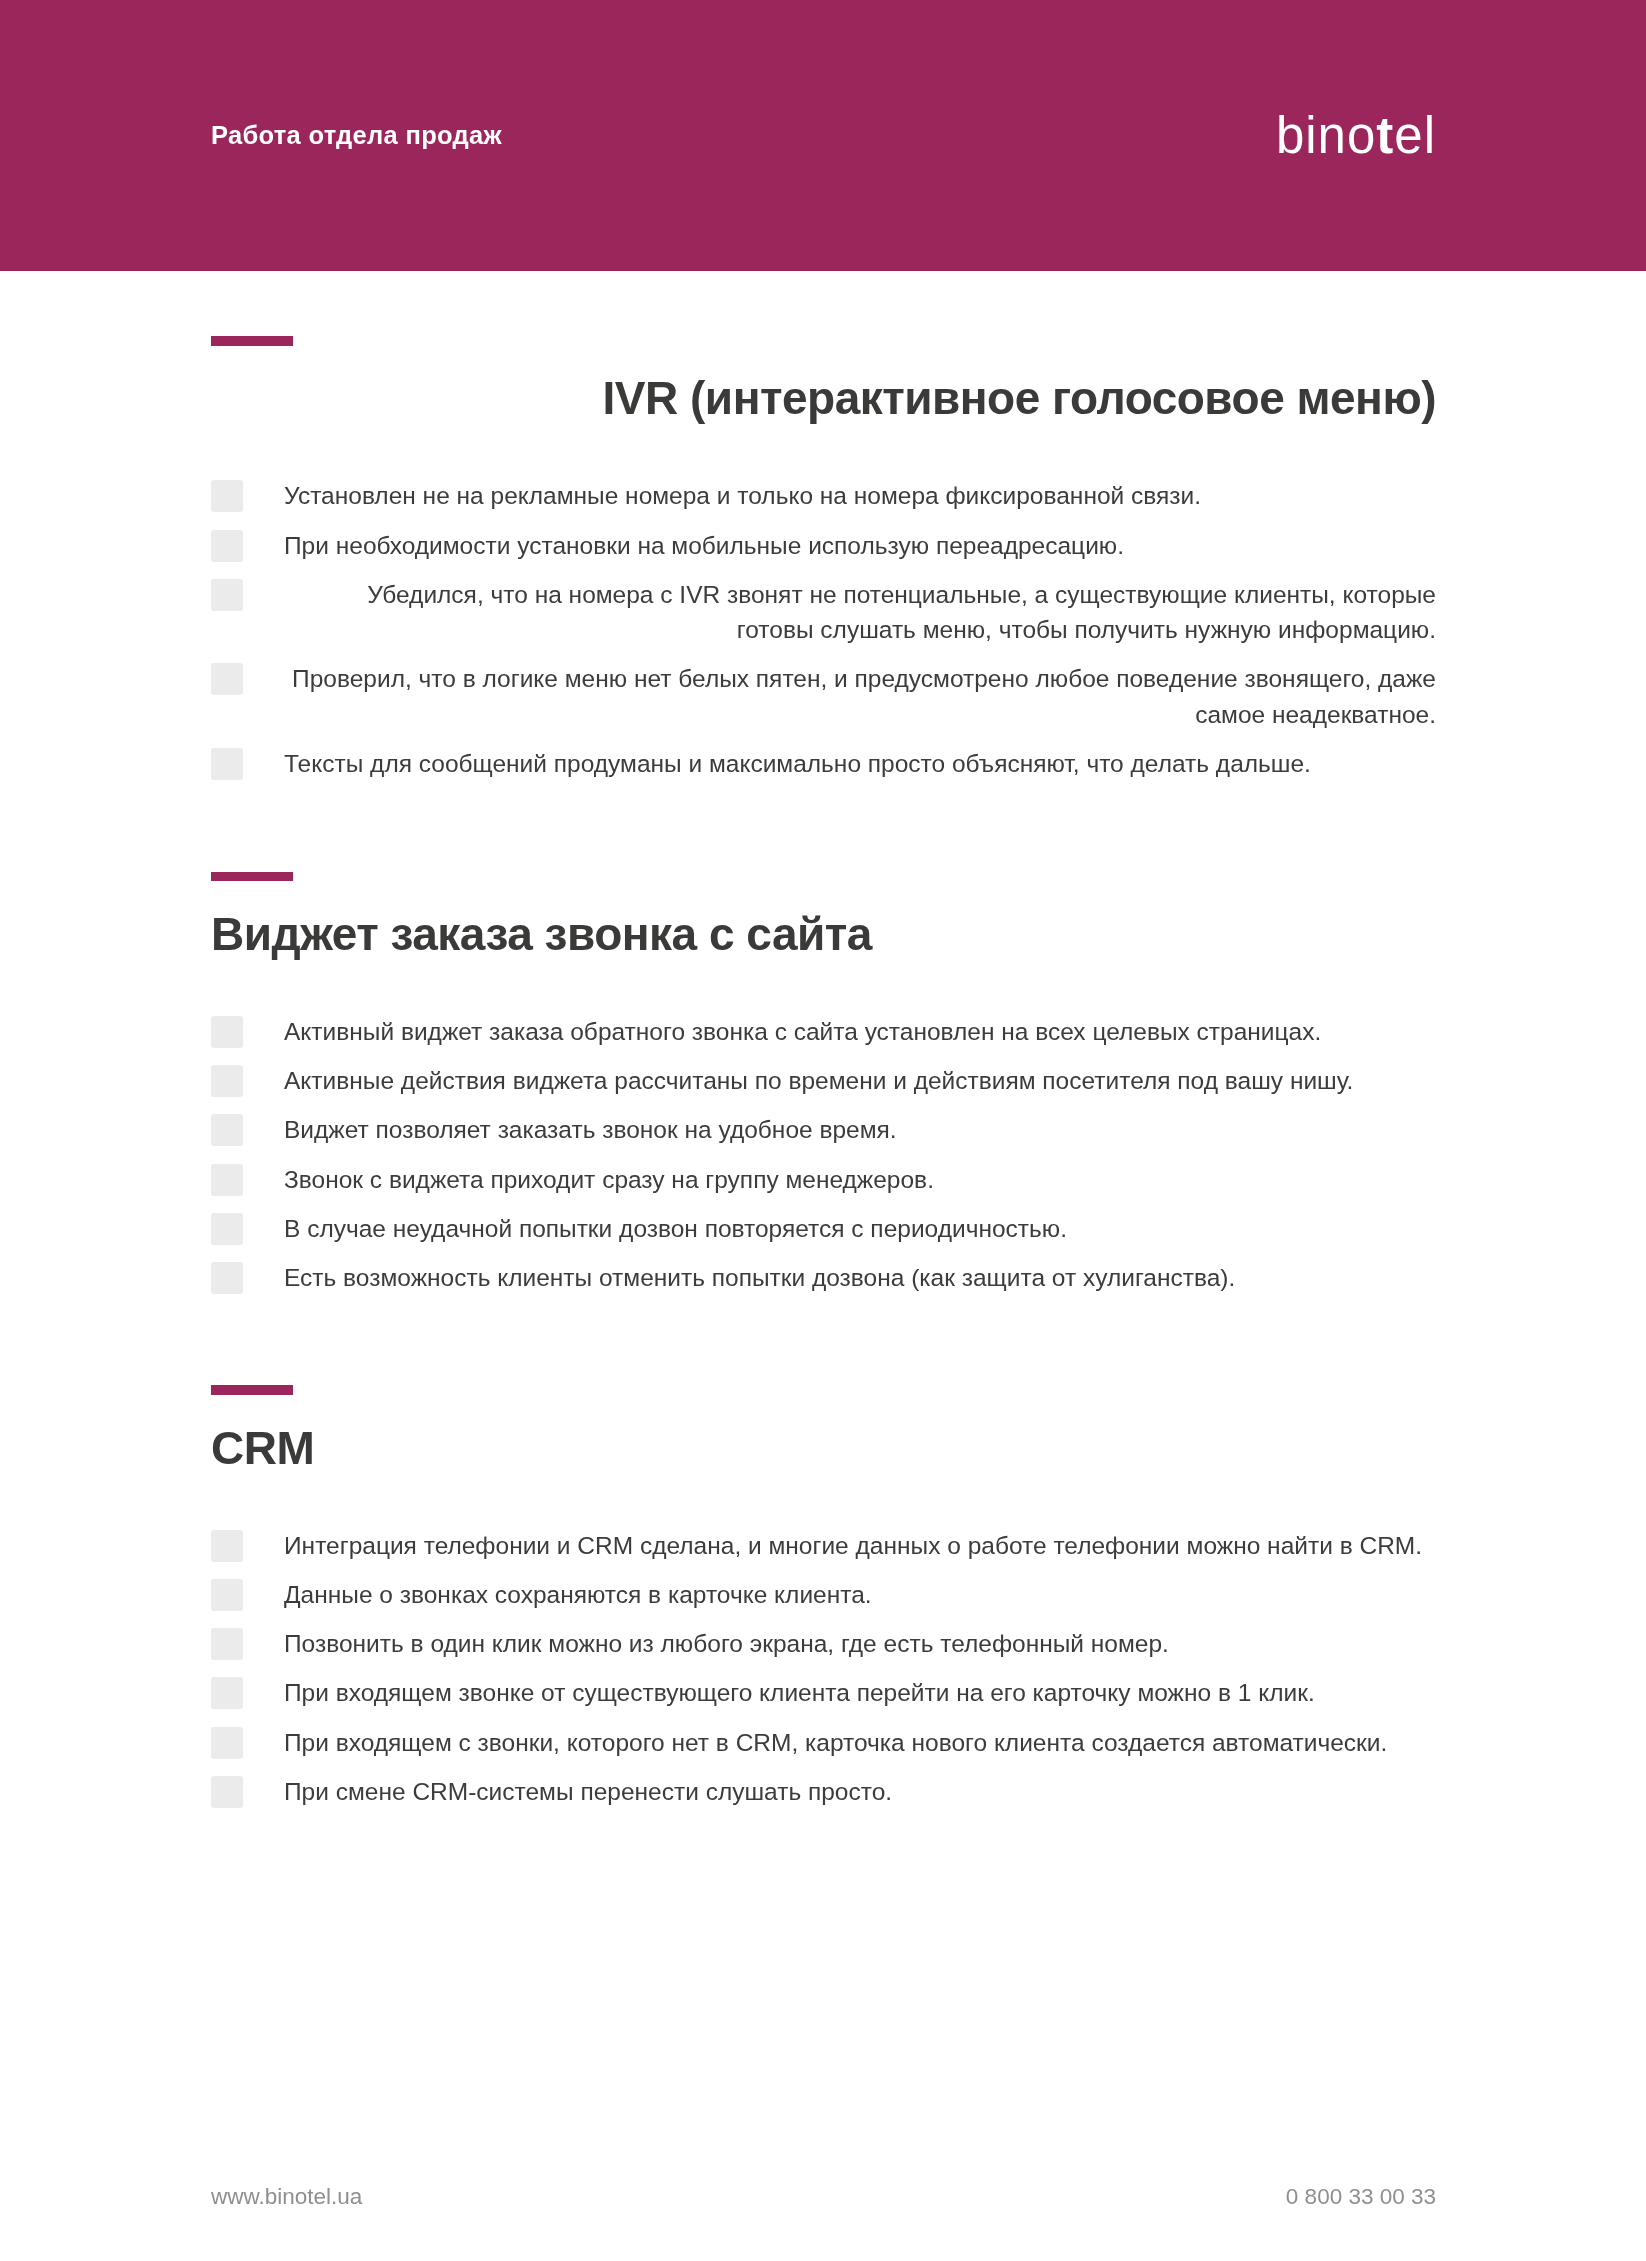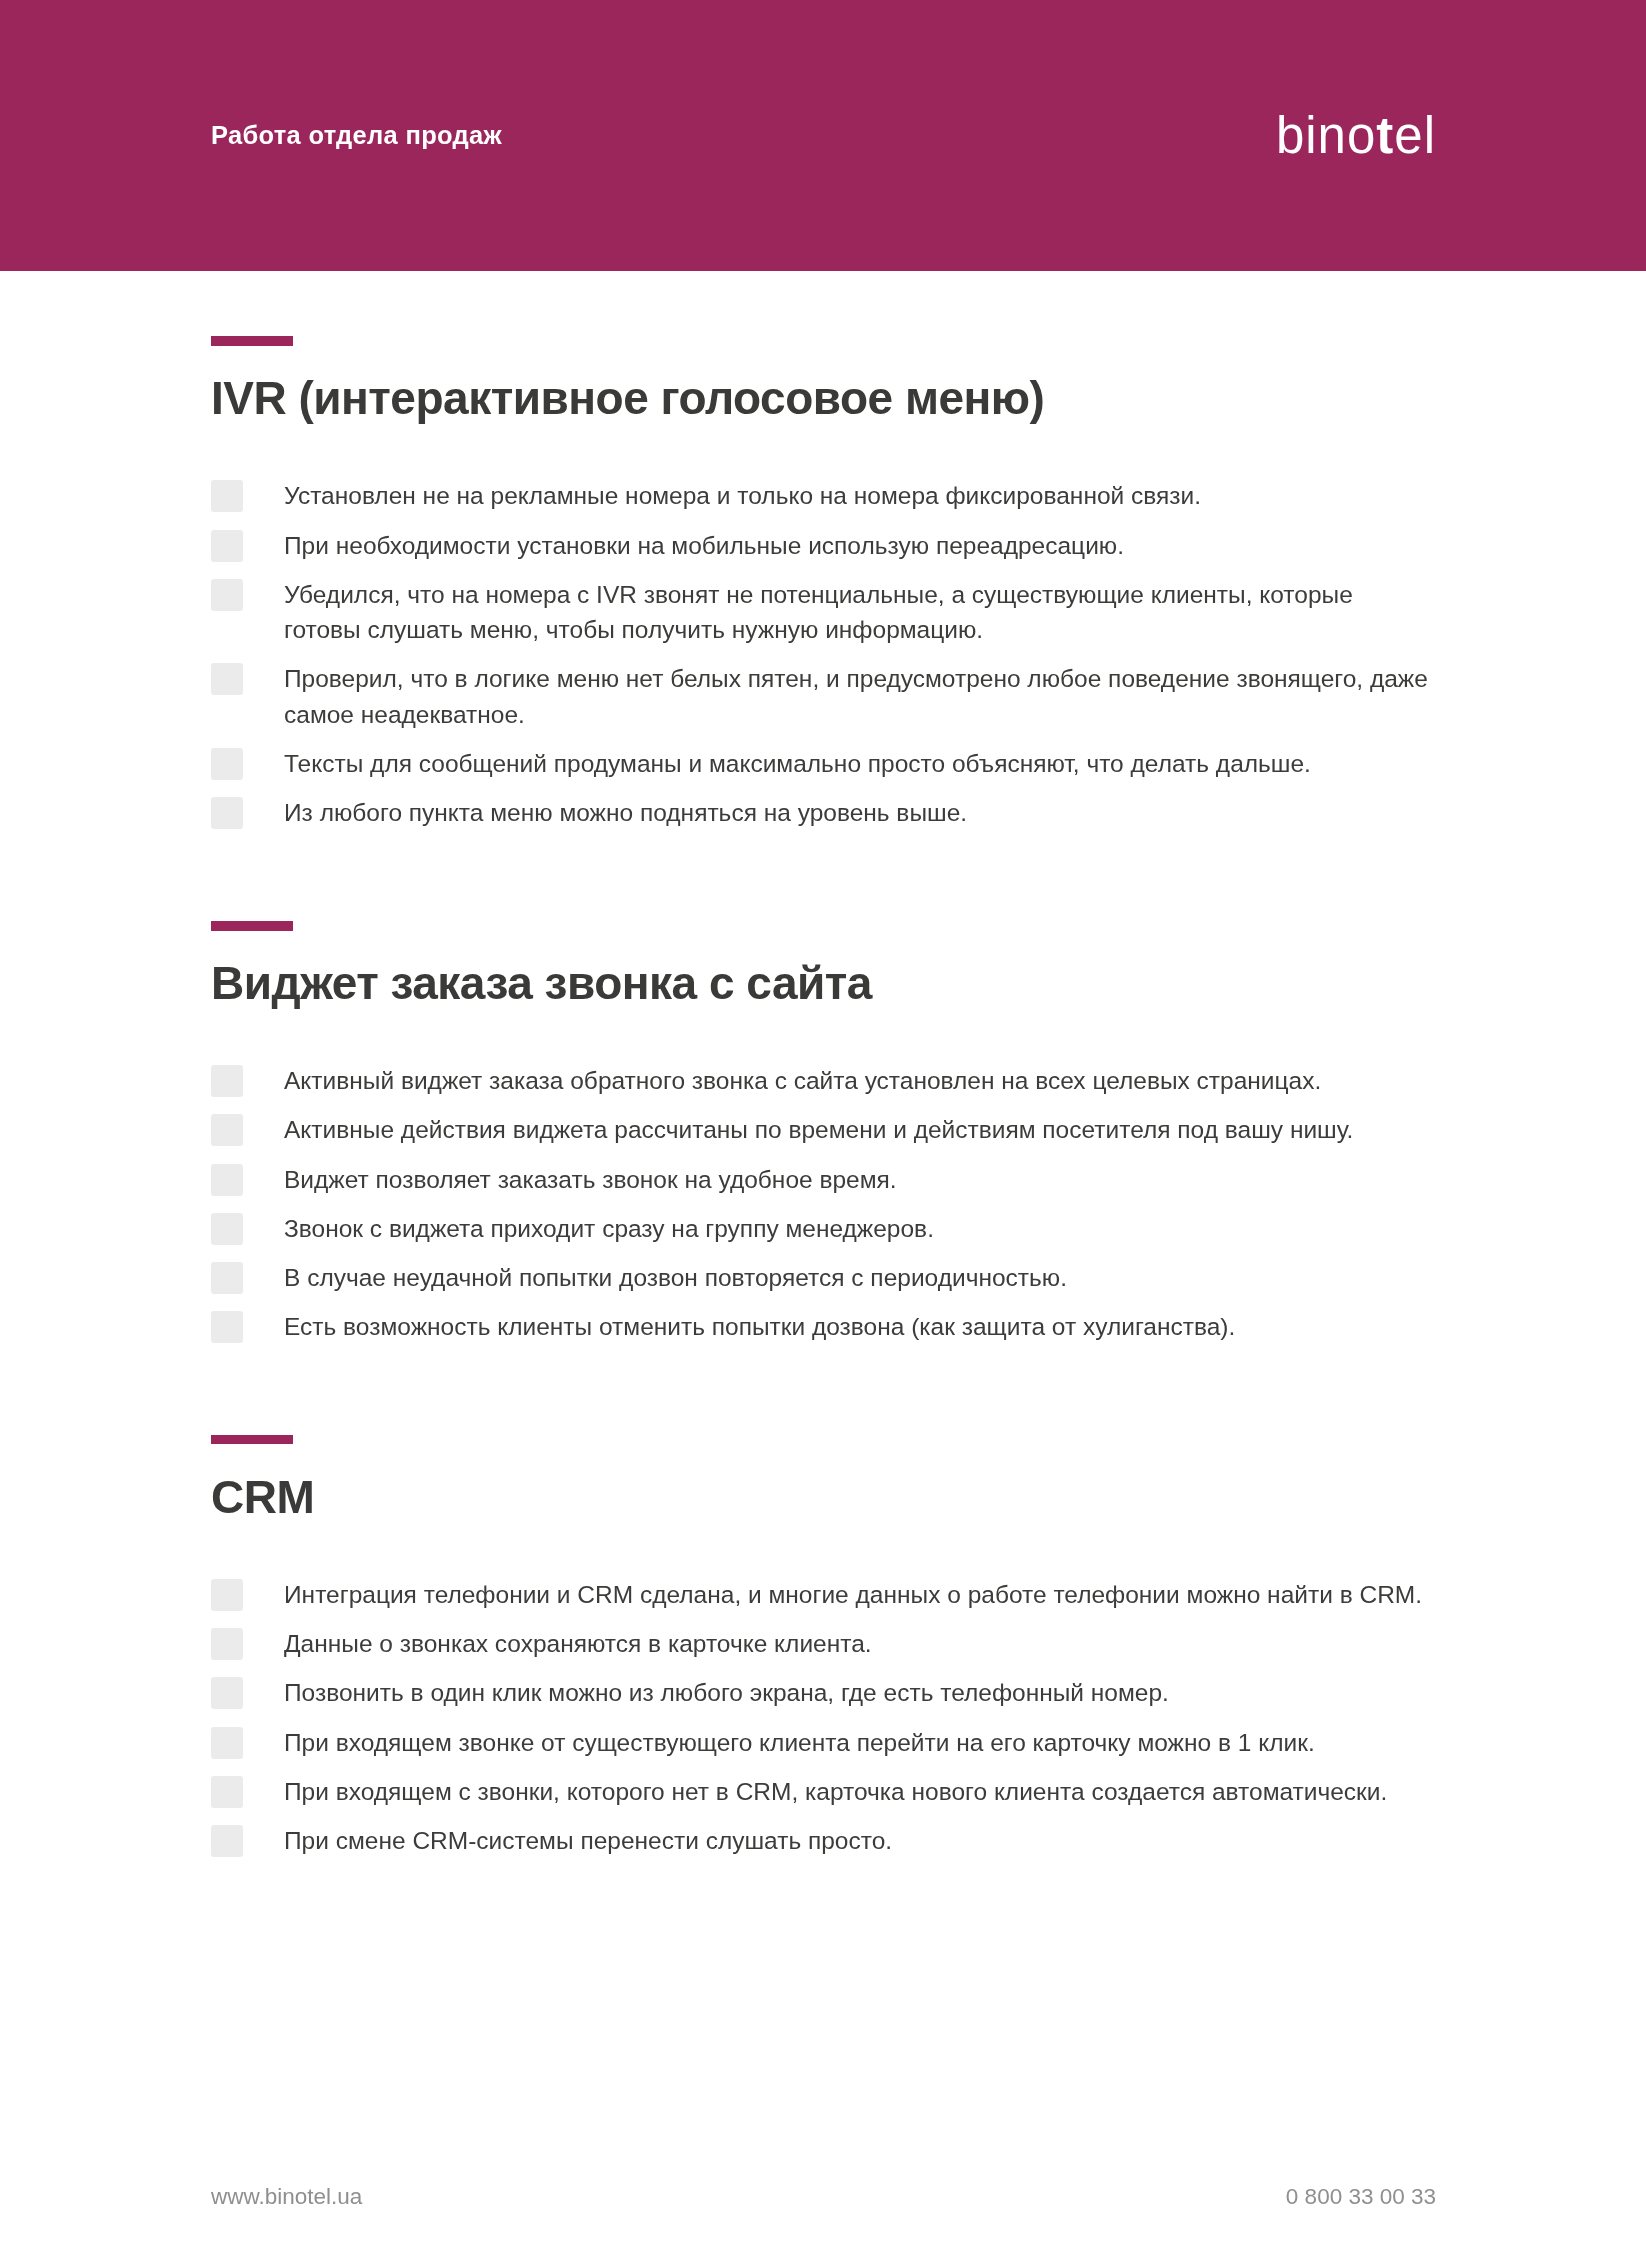--- a/index.html
+++ b/index.html
@@ -42,21 +42,21 @@
     letter-spacing: 1px;
     line-height: 1;
   }
   .logo .logo-bold { font-weight: 700; }
 
   .content {
     padding: 0 211px;
   }
 
   .section { margin-top: 90px; }
-  .section.first { margin-top: 65px; }
+  .section.first { margin-top: 65px; text-align: right; }
 
   .accent-bar {
     width: 82px;
     height: 9.8px;
     background: var(--brand-color);
     margin-bottom: 25.5px;
   }
 
   .section-title {
     font-size: 46px;
@@ -130,24 +130,20 @@
           <span class="item-text">Убедился, что на номера с IVR звонят не потенциальные, а существующие клиенты, которые готовы слушать меню, чтобы получить нужную информацию.</span>
         </li>
         <li class="checklist-item">
           <span class="checkbox"></span>
           <span class="item-text">Проверил, что в логике меню нет белых пятен, и предусмотрено любое поведение звонящего, даже самое неадекватное.</span>
         </li>
         <li class="checklist-item">
           <span class="checkbox"></span>
           <span class="item-text">Тексты для сообщений продуманы и максимально просто объясняют, что делать дальше.</span>
         </li>
-        <li class="checklist-item">
-          <span class="checkbox"></span>
-          <span class="item-text">Из любого пункта меню можно подняться на уровень выше.</span>
-        </li>
       </ul>
     </div>
 
     <div class="section">
       <div class="accent-bar"></div>
       <div class="section-title">Виджет заказа звонка с сайта</div>
       <ul class="checklist">
         <li class="checklist-item">
           <span class="checkbox"></span>
           <span class="item-text">Активный виджет заказа обратного звонка с сайта установлен на всех целевых страницах.</span>

